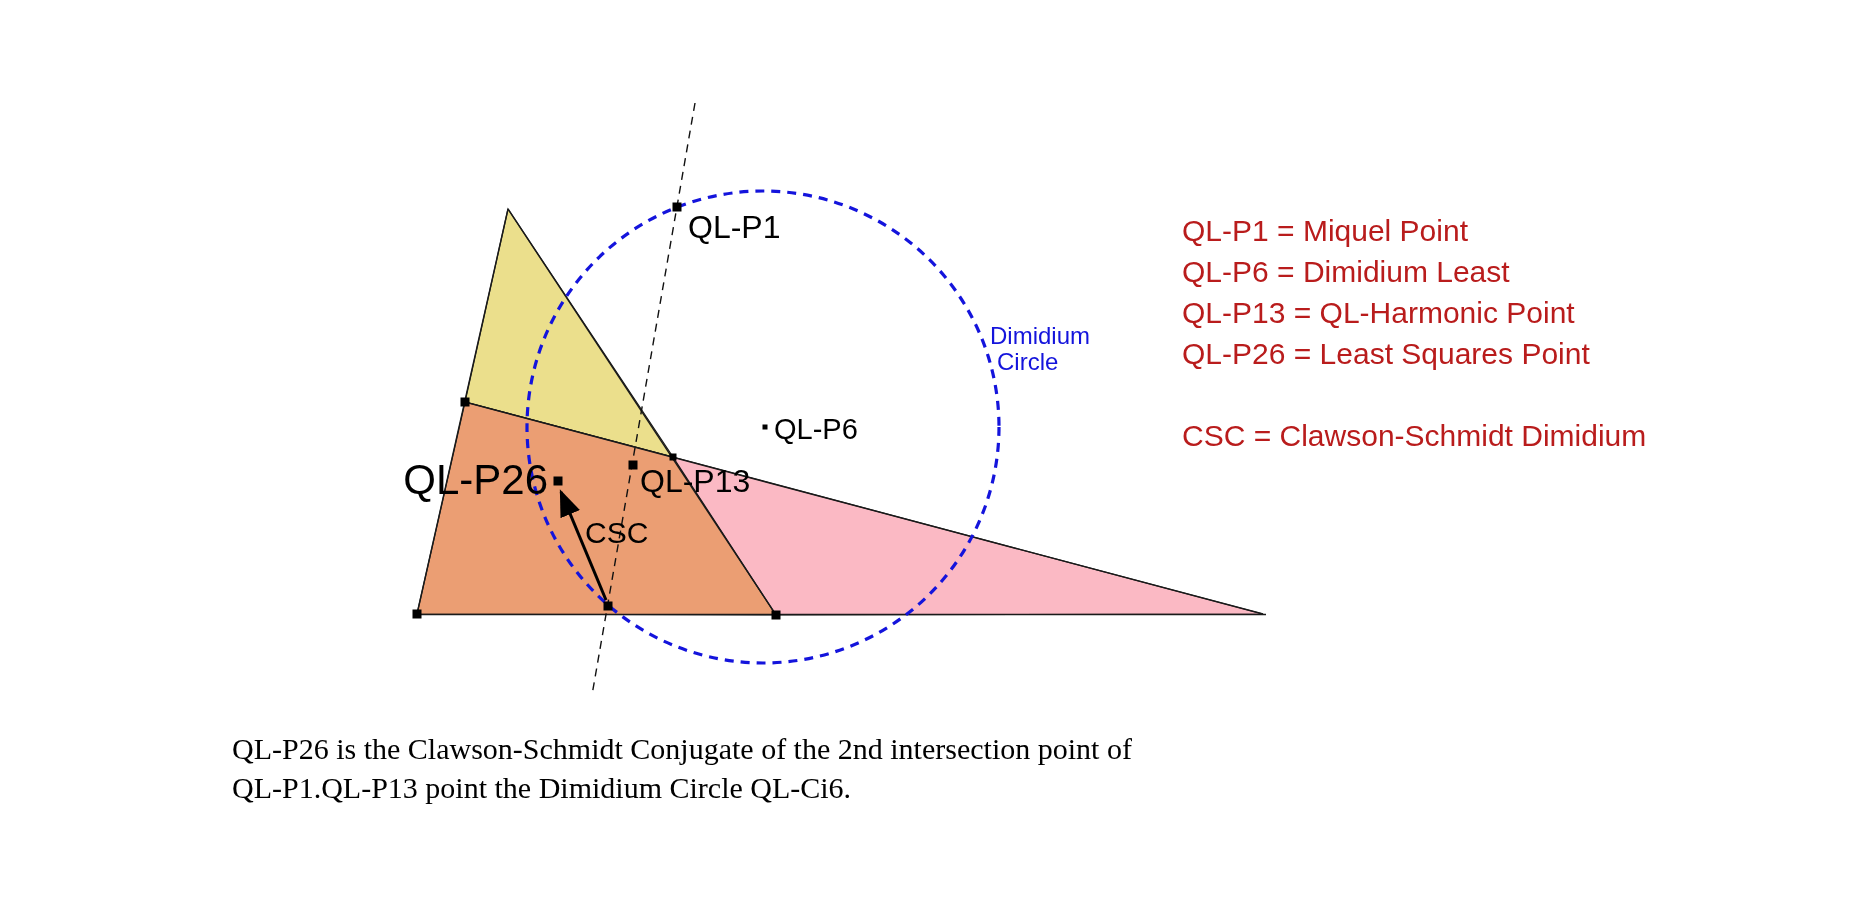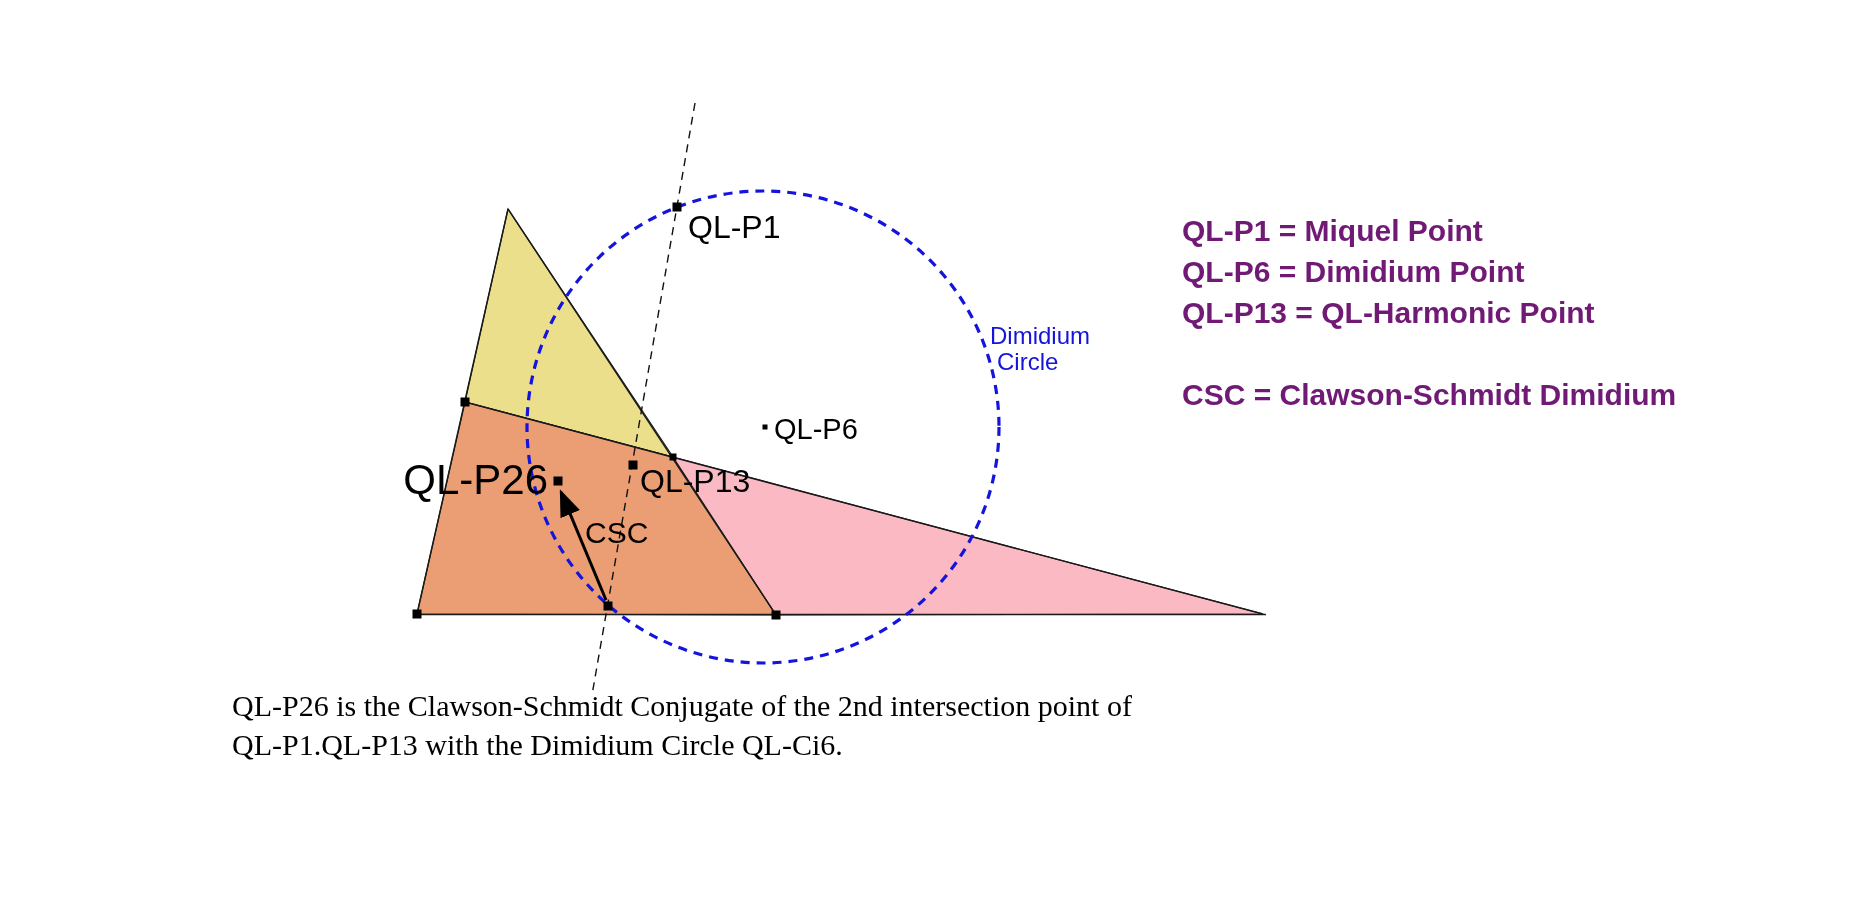--- a/index.html
+++ b/index.html
@@ -16,30 +16,29 @@
   .region { stroke: #1a1a1a; stroke-width: 1.2; }
   .marker-sq { fill: #000000; }
   .pt-label { fill: #000000; font-family: "Liberation Sans", sans-serif; }
   .circle-label { font-family: "Liberation Sans", sans-serif; font-size: 24px; }
   .legend {
     position: absolute;
     left: 1182px;
     top: 210px;
     font-size: 30px;
     line-height: 41px;
-    color: #701a75;
+    color: #b91c1c;
     white-space: nowrap;
-    font-weight: bold;
   }
   .legend-line { min-height: 41px; }
   .legend-csc { margin-top: 41px; }
   .caption {
     position: absolute;
     left: 232px;
-    top: 686px;
+    top: 729px;
     font-family: "Liberation Serif", serif;
     font-size: 30px;
     line-height: 39px;
     color: #000000;
     white-space: nowrap;
   }
 </style>
 </head>
 <body>
 
@@ -83,23 +82,24 @@
     <text class="pt-label" x="640" y="492" font-size="32">QL-P13</text>
     <text class="pt-label" x="548" y="494" font-size="42" text-anchor="end">QL-P26</text>
     <text class="pt-label" x="585" y="543" font-size="30">CSC</text>
 
     <text class="circle-label" x="990" y="344" fill="#1414DC">Dimidium</text>
     <text class="circle-label" x="997" y="370" fill="#1414DC">Circle</text>
   </svg>
 
   <div class="legend">
     <div class="legend-line">QL-P1 = Miquel Point</div>
-    <div class="legend-line">QL-P6 = Dimidium Point</div>
+    <div class="legend-line">QL-P6 = Dimidium Least</div>
     <div class="legend-line">QL-P13 = QL-Harmonic Point</div>
+    <div class="legend-line">QL-P26 = Least Squares Point</div>
     <div class="legend-line legend-csc">CSC = Clawson-Schmidt Dimidium</div>
   </div>
 
   <div class="caption">
     <div>QL-P26 is the Clawson-Schmidt Conjugate of the 2nd intersection point of</div>
-    <div>QL-P1.QL-P13 with the Dimidium Circle QL-Ci6.</div>
+    <div>QL-P1.QL-P13 point the Dimidium Circle QL-Ci6.</div>
   </div>
 
 </div>
 
 </body></html>

